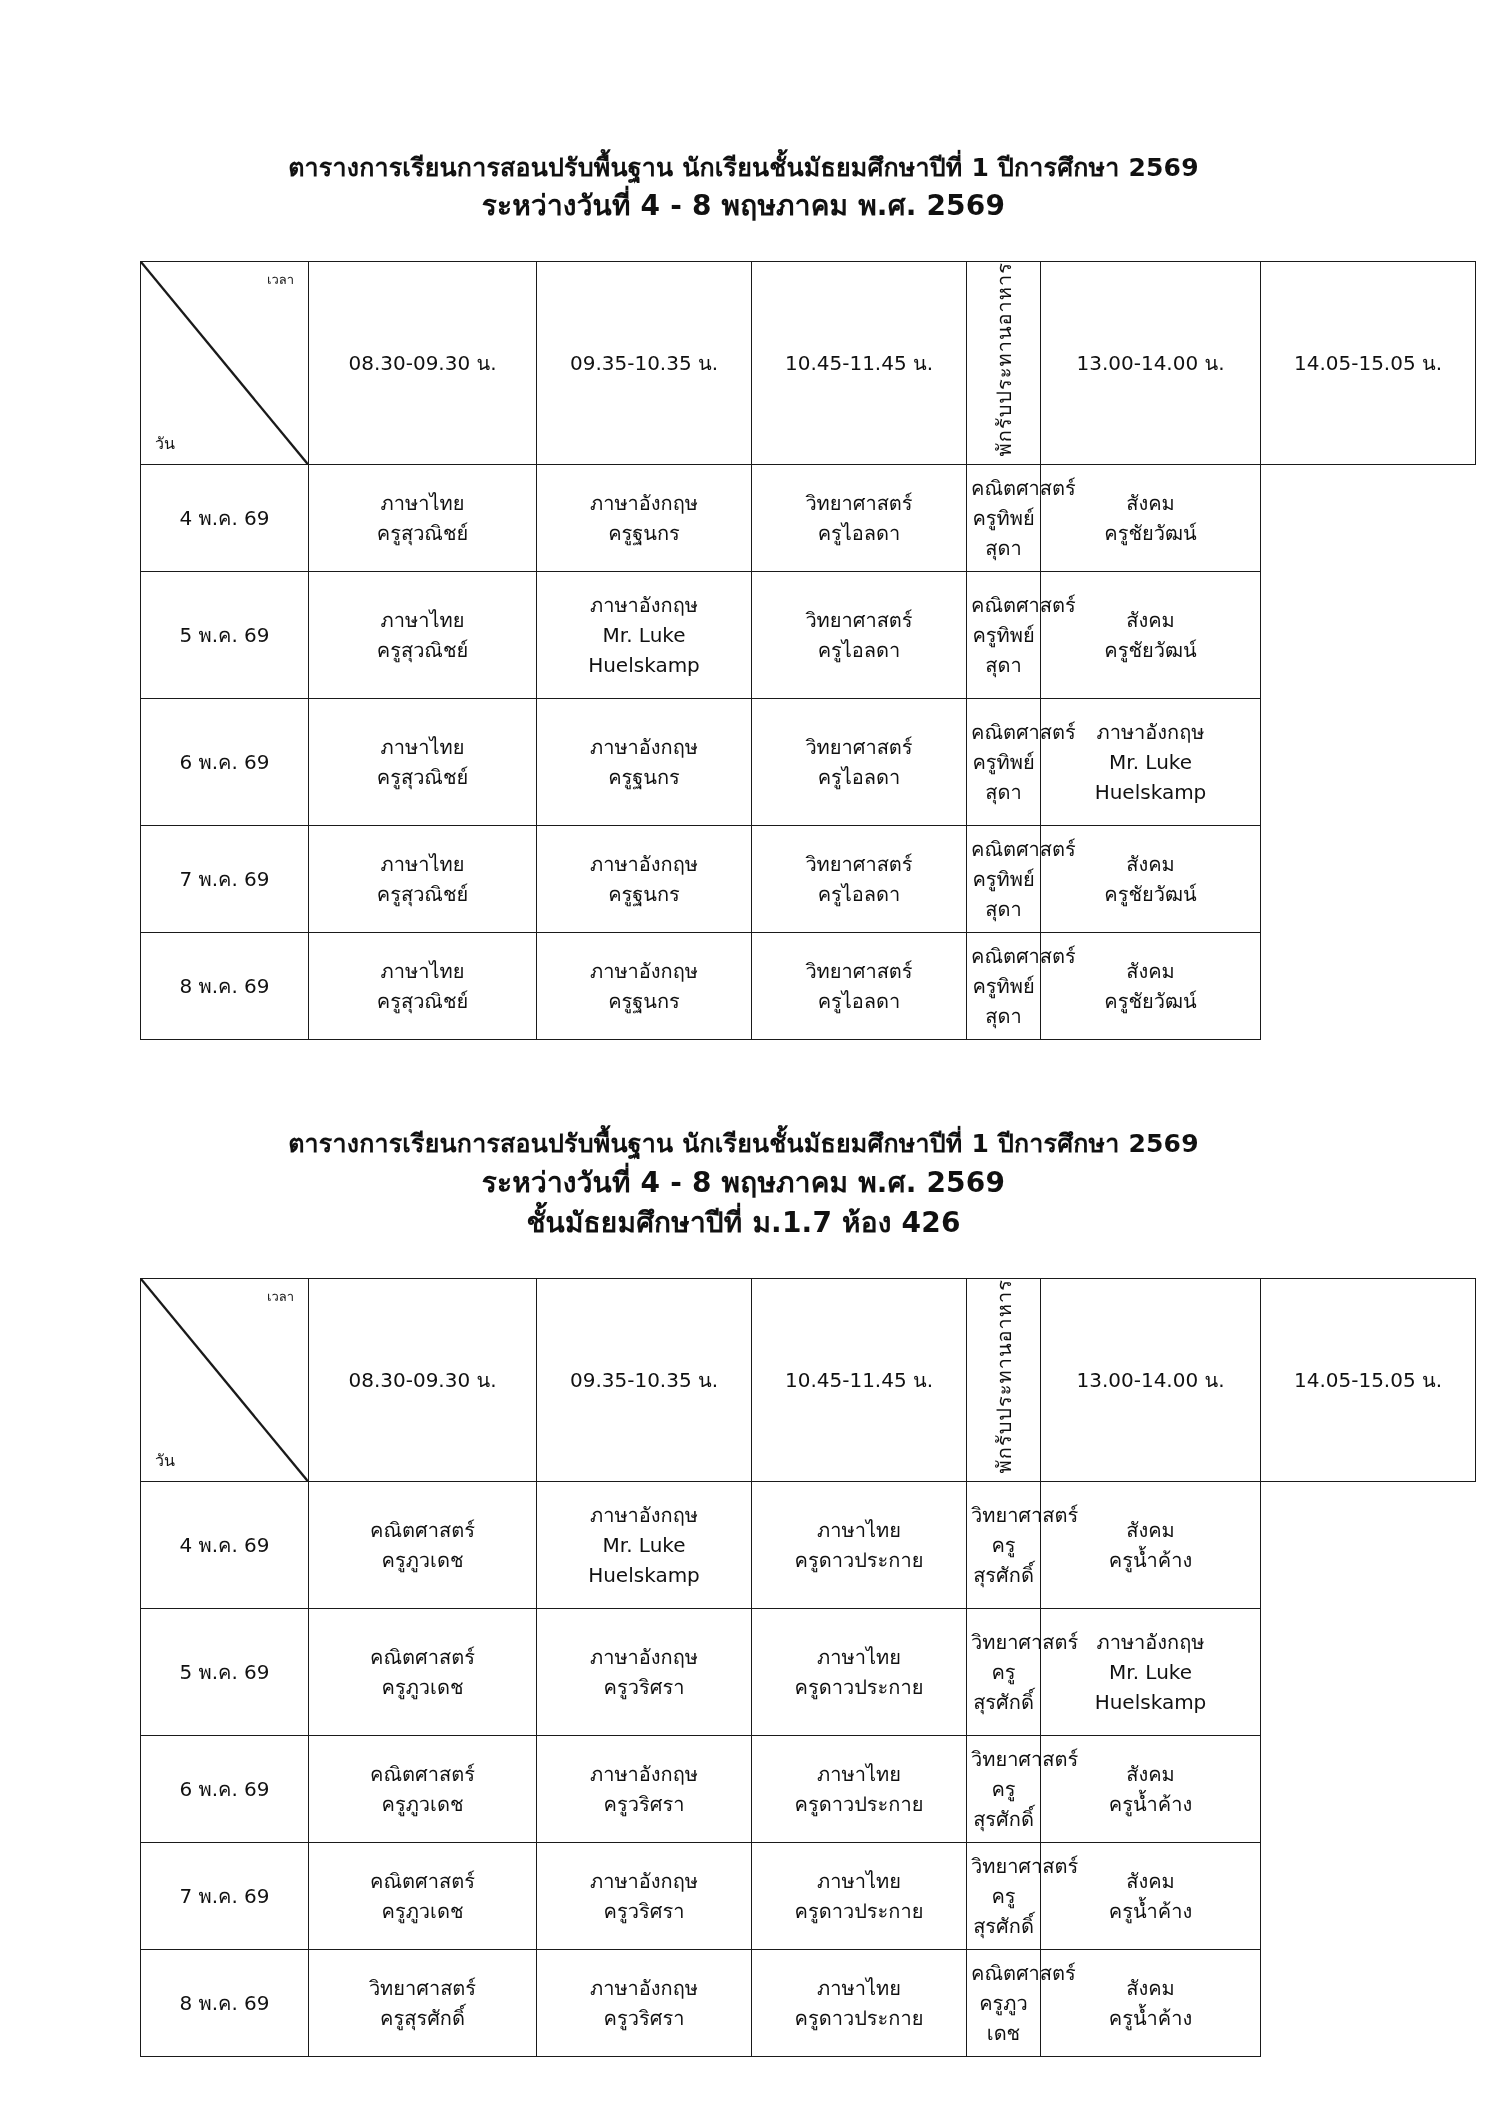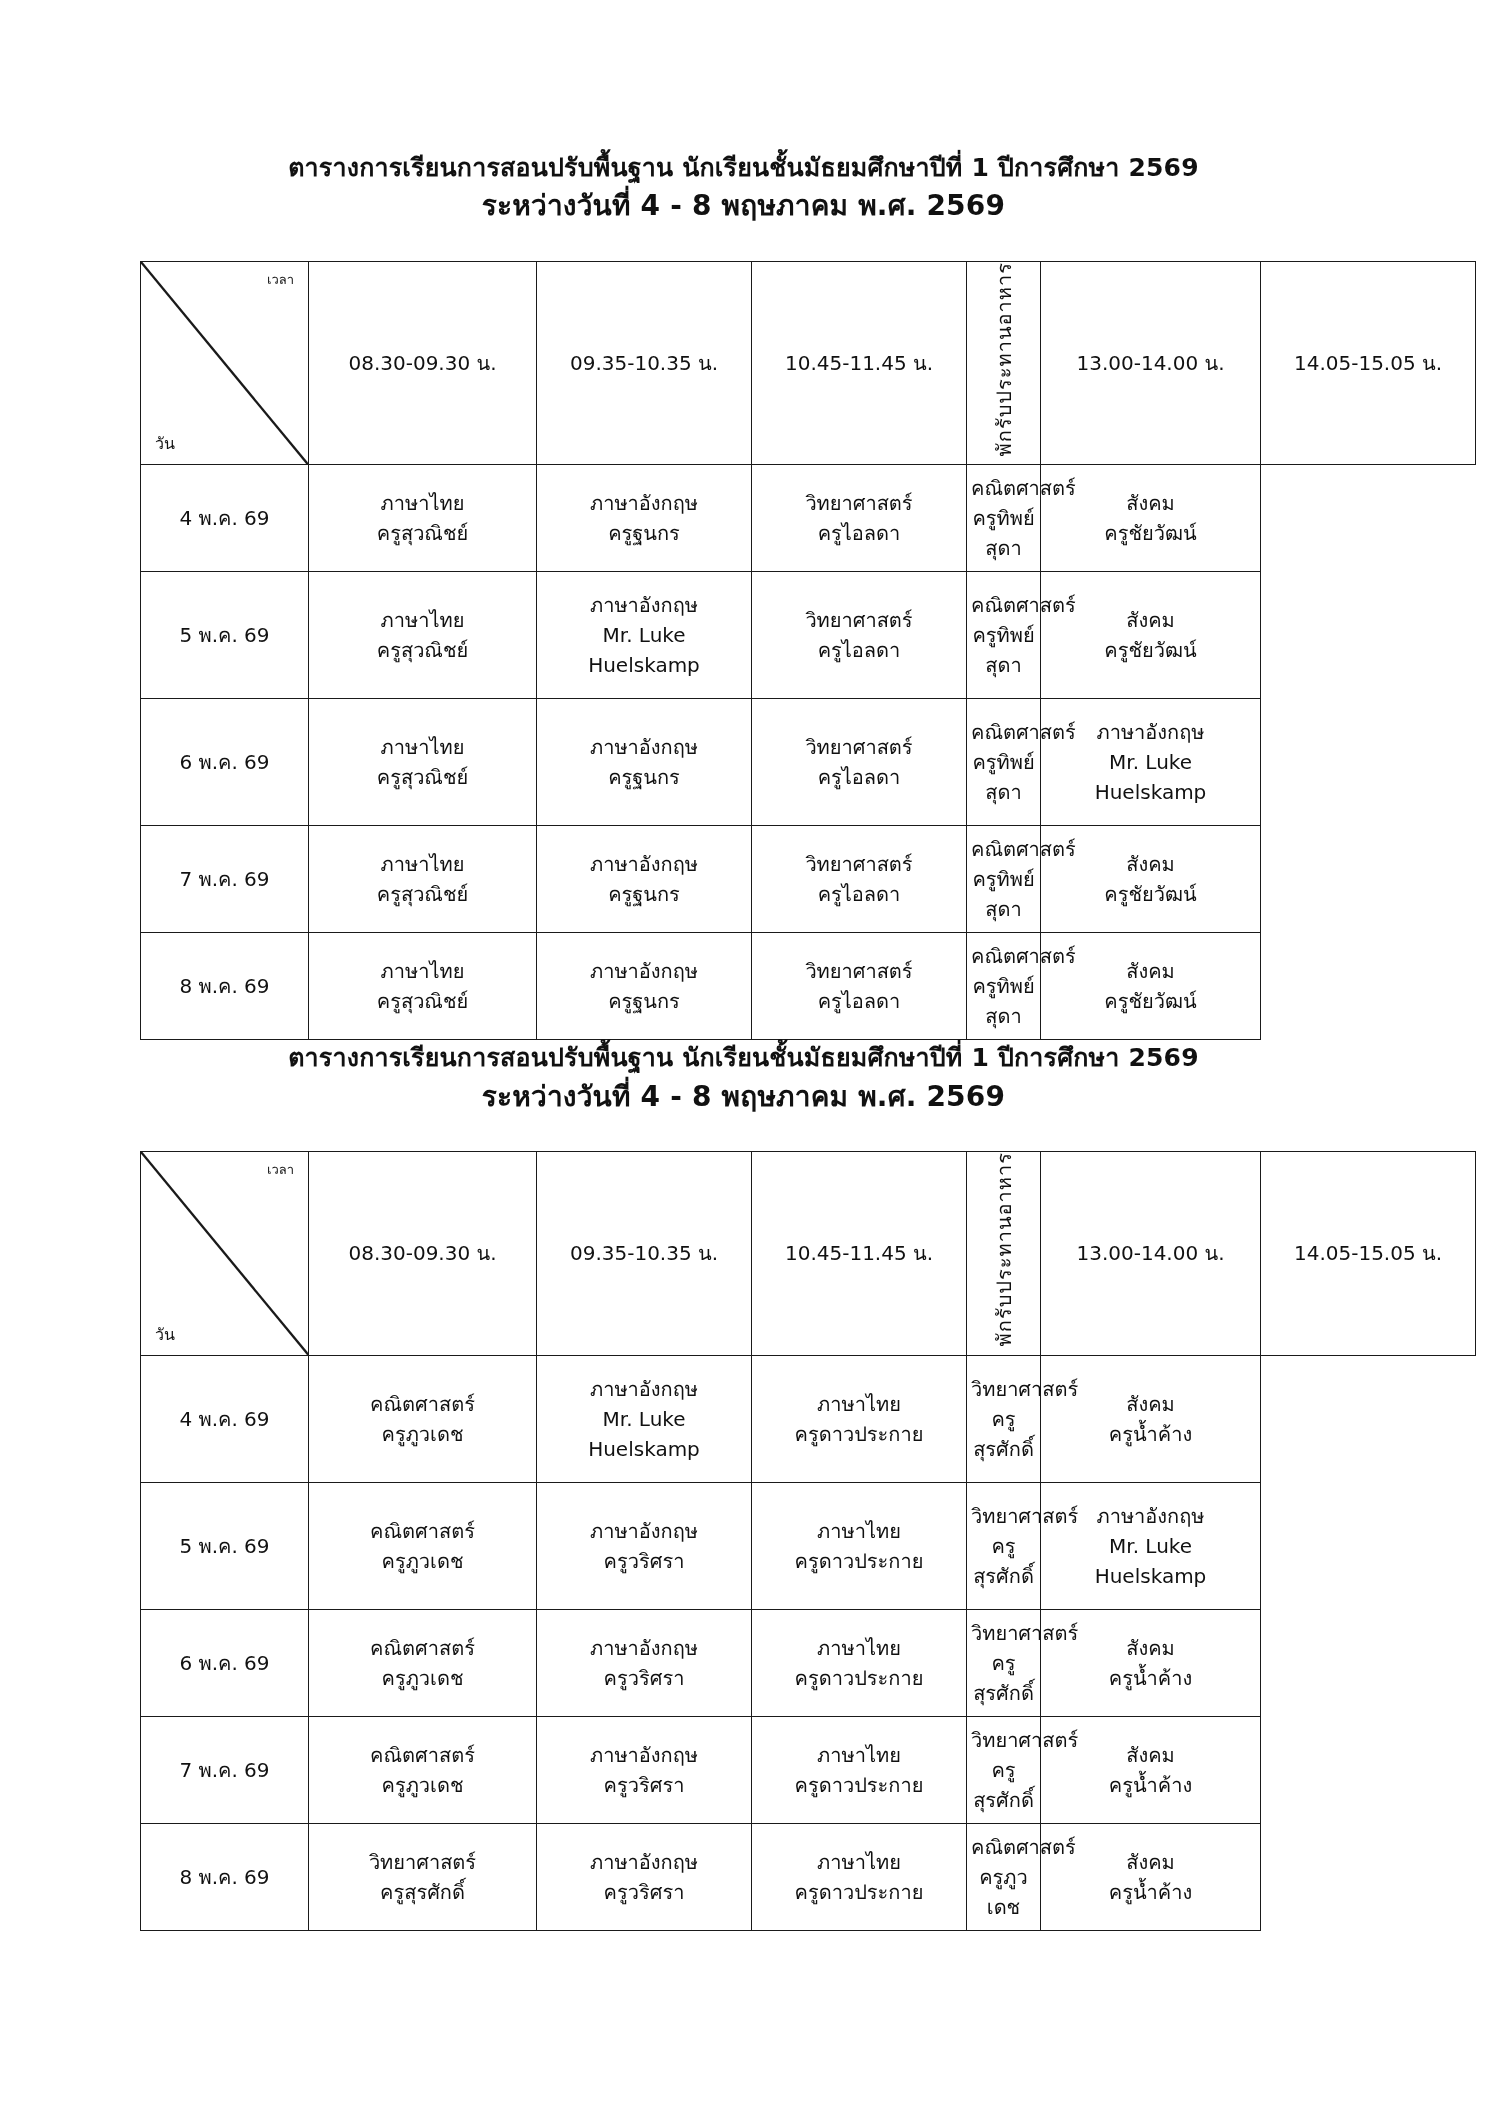--- a/index.html
+++ b/index.html
@@ -14,20 +14,21 @@
     color: #111111;
     position: relative;
     overflow: hidden;
   }
   .page {
     width: 1487px;
     box-sizing: border-box;
     padding: 150px 140px 0 140px;
   }
   .schedule-block {
+    margin-bottom: 86px;
   }
   .titles {
     text-align: center;
     margin-bottom: 34px;
   }
   .title-line {
     font-size: 25px;
     font-weight: bold;
     line-height: 1.45;
     letter-spacing: 0.2px;
@@ -273,20 +274,21 @@
           </td>
         </tr>
       </tbody>
     </table>
   </section>
 
   <section class="schedule-block">
     <div class="titles">
       <div class="title-line">ตารางการเรียนการสอนปรับพื้นฐาน นักเรียนชั้นมัธยมศึกษาปีที่ 1 ปีการศึกษา 2569</div>
       <div class="title-line sub">ระหว่างวันที่ 4 - 8 พฤษภาคม พ.ศ. 2569</div>
+      <div class="title-line sub">ชั้นมัธยมศึกษาปีที่ ม.1.7   ห้อง 426</div>
     </div>
 
     <table class="sched">
       <colgroup>
         <col class="c-day">
           <col class="c-p1">
           <col class="c-p2">
           <col class="c-p3">
           <col class="c-break">
           <col class="c-p4">

